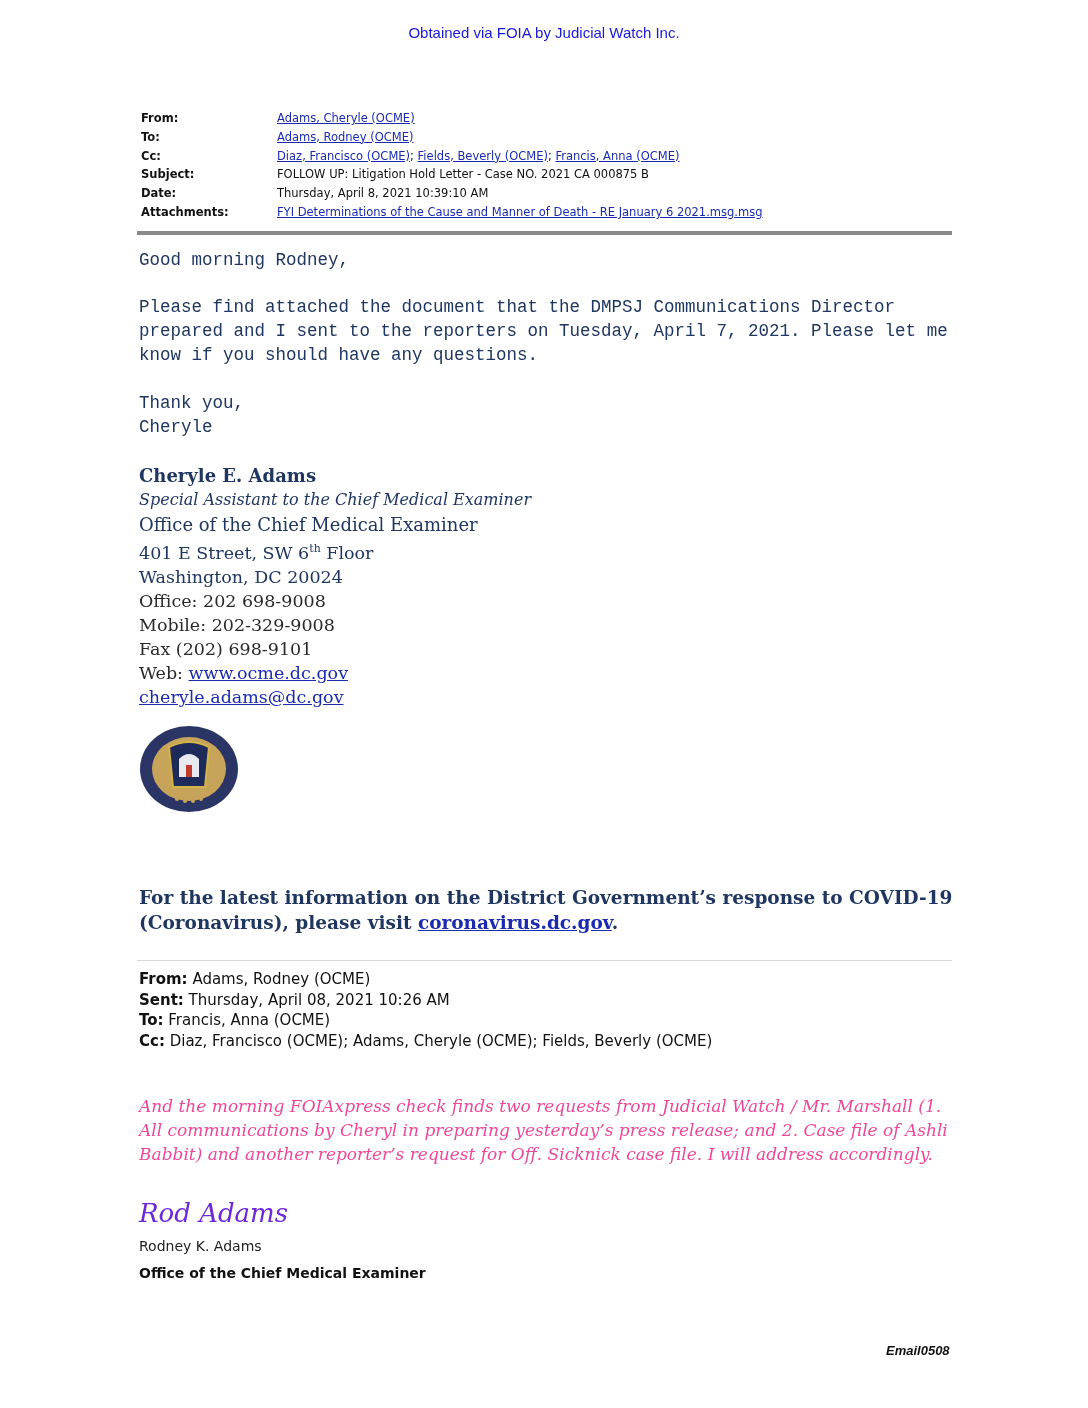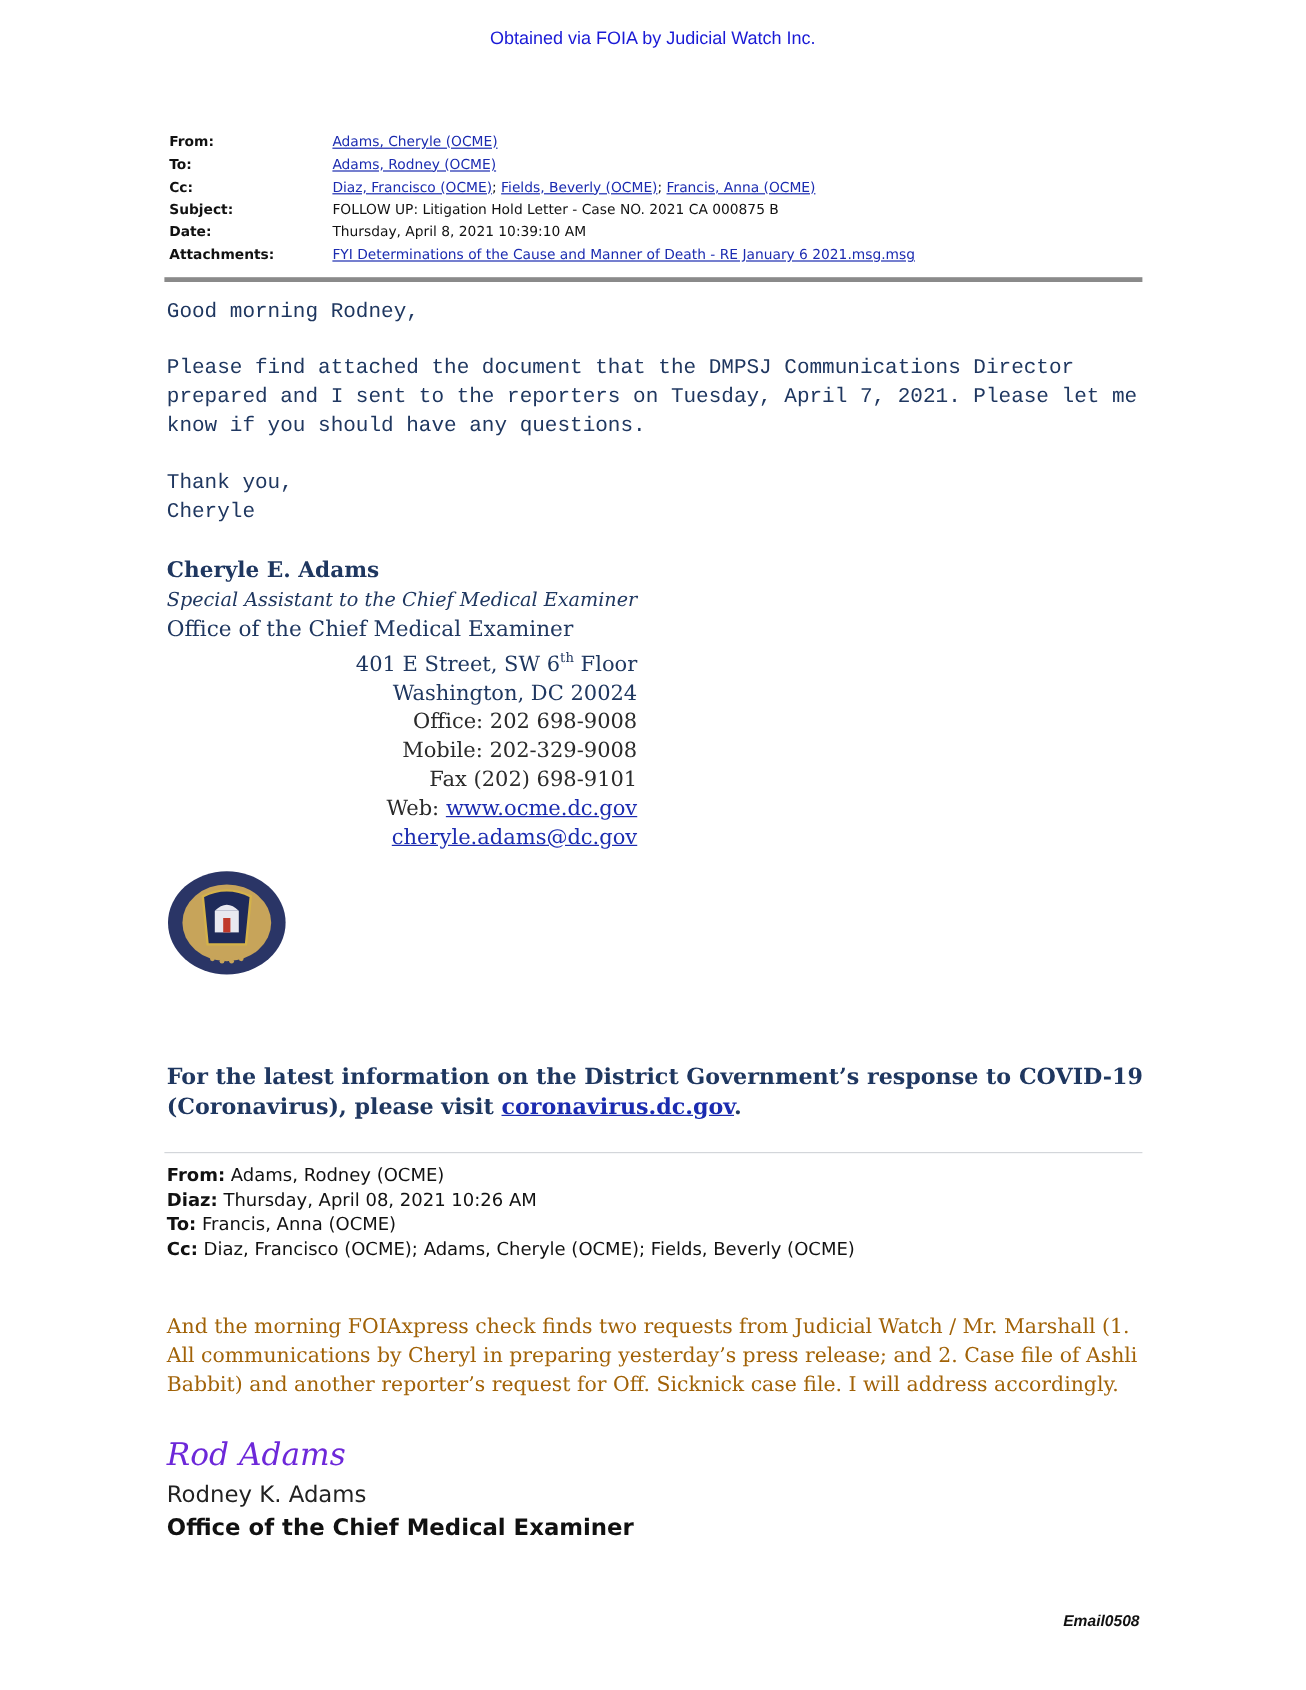--- a/index.html
+++ b/index.html
@@ -34,21 +34,21 @@
   #para1 { top: 295px; width: 820px; }
   #closing { top: 391px; }
 
   .sig {
     position: absolute; left: 139px; top: 463px;
     font-family: "DejaVu Serif", serif; color: #1f3760;
   }
   .sig-name { font-weight: bold; font-size: 18px; line-height: 25px; }
   .sig-title { font-style: italic; font-size: 16px; line-height: 24px; }
   .sig-office { font-size: 18px; line-height: 25px; }
-  .sig-line { font-size: 17.5px; line-height: 24px; color: #2a2a2a; text-align: right; }
+  .sig-line { font-size: 17.5px; line-height: 24px; color: #2a2a2a; }
   .sig-line.office-color { color: #1f3760; }
   .sig-line sup { font-size: 11px; }
   .sig-link { color: #1b2bb0; text-decoration: underline; cursor: pointer; }
 
   .seal {
     position: absolute; left: 139px; top: 725px; width: 100px; height: 88px;
   }
 
   .covid {
     position: absolute; left: 139px; top: 885px; width: 820px;
@@ -62,30 +62,30 @@
   }
 
   .fwd {
     position: absolute; left: 139px; top: 969px;
     font-family: "DejaVu Sans", sans-serif; font-size: 15px; color: #111; line-height: 20.5px;
   }
   .fwd-row b { font-weight: bold; }
 
   .fwd-body {
     position: absolute; left: 139px; top: 1094px; width: 820px;
-    font-family: "DejaVu Serif", serif; font-size: 17px; color: #a16207; line-height: 24px;
+    font-family: "DejaVu Serif", serif; font-size: 17px; color: #ec4899; line-height: 24px; font-style: italic;
   }
 
   .rod-sig {
     position: absolute; left: 139px; top: 1198px;
     font-family: "DejaVu Serif", serif; font-style: italic; font-size: 26px; color: #6d28d9;
   }
   .rod-block {
     position: absolute; left: 139px; top: 1233px;
-    font-family: "DejaVu Sans", sans-serif; font-size: 19px; color: #222; line-height: 26.5px;
+    font-family: "DejaVu Sans", sans-serif; font-size: 14px; color: #222; line-height: 26.5px;
   }
   .rod-block .bold { font-weight: bold; color: #111; }
 
   .bates {
     position: absolute; left: 886px; top: 1343px;
     font-family: "Liberation Sans", sans-serif; font-weight: bold; font-style: italic;
     font-size: 13px; color: #111;
   }
 </style>
 </head>
@@ -160,21 +160,21 @@
 </div>
 
 <div class="covid">
   <b>For the latest information on the District Government’s response to COVID-19 (Coronavirus), please visit </b><b><span class="sig-link">coronavirus.dc.gov</span></b><b>.</b>
 </div>
 
 <div class="rule-thin"></div>
 
 <div class="fwd">
   <div class="fwd-row"><b>From:</b><span> Adams, Rodney (OCME)</span></div>
-  <div class="fwd-row"><b>Diaz:</b><span> Thursday, April 08, 2021 10:26 AM</span></div>
+  <div class="fwd-row"><b>Sent:</b><span> Thursday, April 08, 2021 10:26 AM</span></div>
   <div class="fwd-row"><b>To:</b><span> Francis, Anna (OCME)</span></div>
   <div class="fwd-row"><b>Cc:</b><span> Diaz, Francisco (OCME); Adams, Cheryle (OCME); Fields, Beverly (OCME)</span></div>
 </div>
 
 <div class="fwd-body">And the morning FOIAxpress check finds two requests from Judicial Watch / Mr. Marshall (1. All communications by Cheryl in preparing yesterday’s press release; and 2. Case file of Ashli Babbit) and another reporter’s request for Off. Sicknick case file.  I will address accordingly.</div>
 
 <div class="rod-sig">Rod Adams</div>
 <div class="rod-block">
   <div>Rodney K. Adams</div>
   <div class="bold">Office of the Chief Medical Examiner</div>

